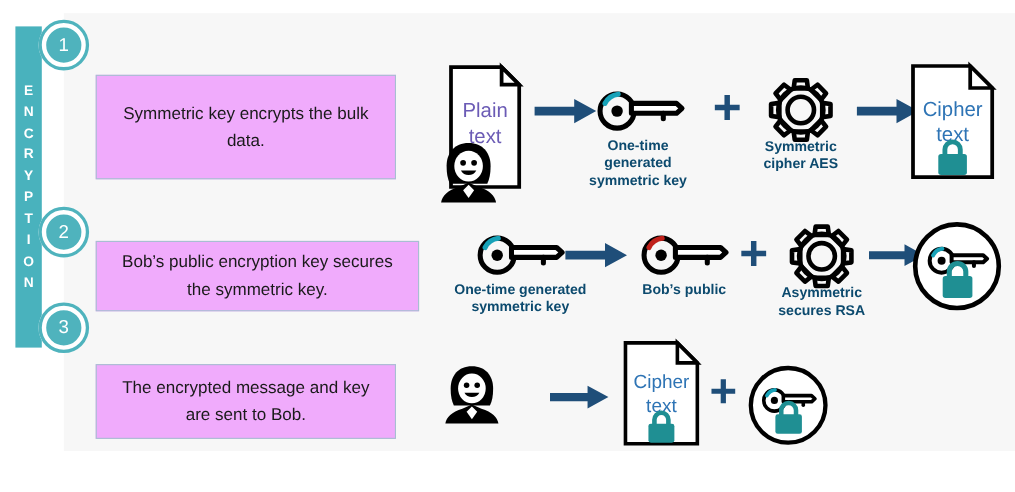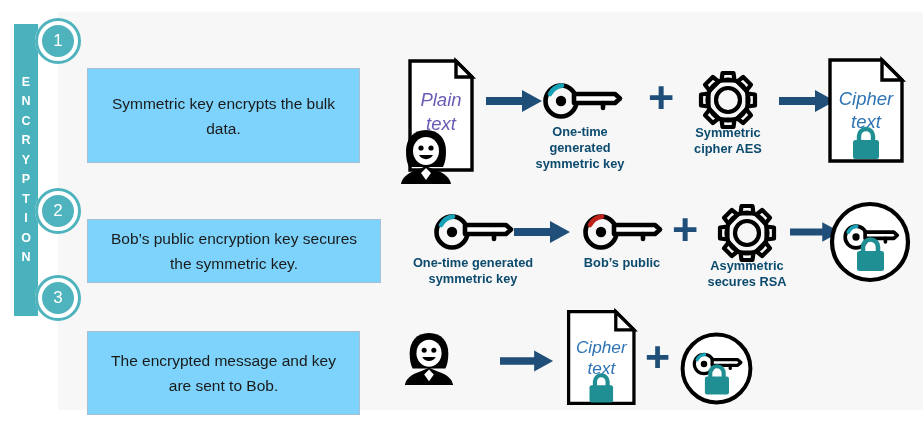--- a/index.html
+++ b/index.html
@@ -44,31 +44,31 @@
     background:#4fb3bd;border:2px solid #ffffff;box-sizing:border-box;
     display:flex;align-items:center;justify-content:center;
     color:#ffffff;font-size:17px;font-weight:400;
   }
   #badge-1{left:35px;top:18px;}
   #badge-2{left:35px;top:188px;}
   #badge-3{left:35px;top:275px;}
 
   
   .stepbox{
-    position:absolute;background:#7dd3fc;border:1.6px solid #a8bed2;
+    position:absolute;background:#f0abfc;border:1.6px solid #a8bed2;
     display:flex;align-items:center;justify-content:center;
     text-align:center;color:#1a1a1a;font-size:15.5px;line-height:25px;
     box-sizing:border-box;padding:4px 12px;
   }
   #stepbox-1{left:87px;top:68px;width:273px;height:95px;}
   #stepbox-2{left:87px;top:219px;width:294px;height:64px;}
-  #stepbox-3{left:87px;top:331px;width:273px;height:84px;}
-
-  
-  .node{position:absolute;font-style:italic;}
+  #stepbox-3{left:87px;top:331px;width:273px;height:68px;}
+
+  
+  .node{position:absolute;}
   .cap{
     position:absolute;text-align:center;color:#0c4a6e;
     font-size:12.8px;font-weight:700;line-height:16px;width:170px;
   }
 
   .plus{
     position:absolute;color:#1f4e79;font-weight:700;line-height:1;
   }
 
   svg{display:block;overflow:visible;}

